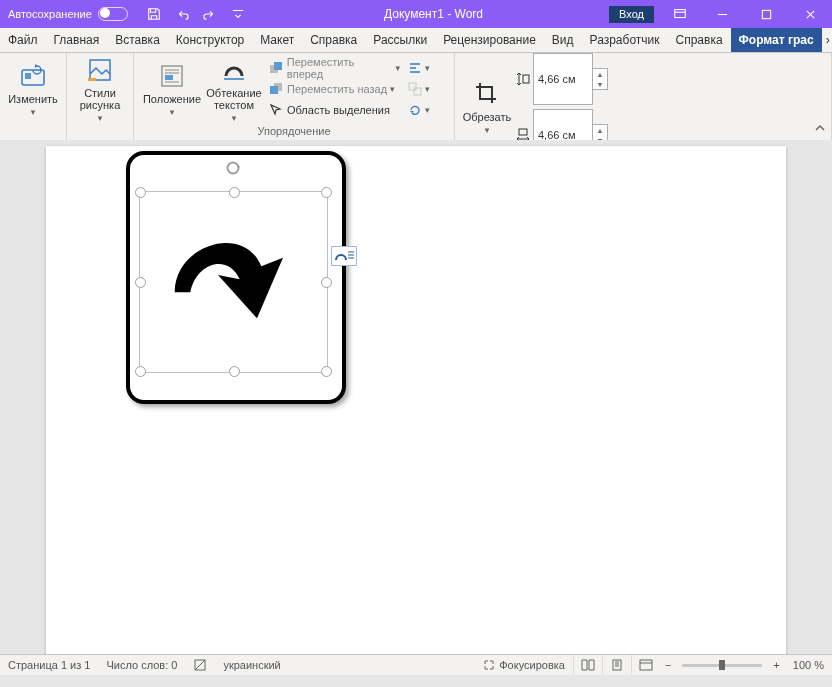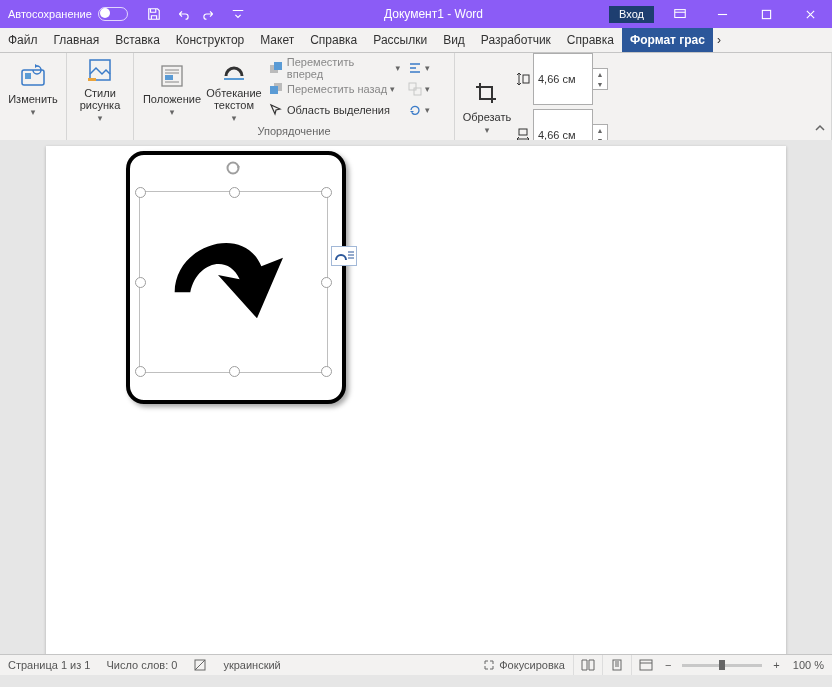--- a/index.html
+++ b/index.html
@@ -117,20 +117,21 @@
 </div>
 
 <div class="tabs">
   <div class="tab">Файл</div>
   <div class="tab">Главная</div>
   <div class="tab">Вставка</div>
   <div class="tab">Конструктор</div>
   <div class="tab">Макет</div>
   <div class="tab">Справка</div>
   <div class="tab">Рассылки</div>
+  <div class="tab">Рецензирование</div>
   <div class="tab">Вид</div>
   <div class="tab">Разработчик</div>
   <div class="tab">Справка</div>
   <div class="tab active">Формат грас</div>
   <div class="arrow">›</div>
 </div>
 
 <div class="ribbon">
   <div class="group">
     <div class="body">

